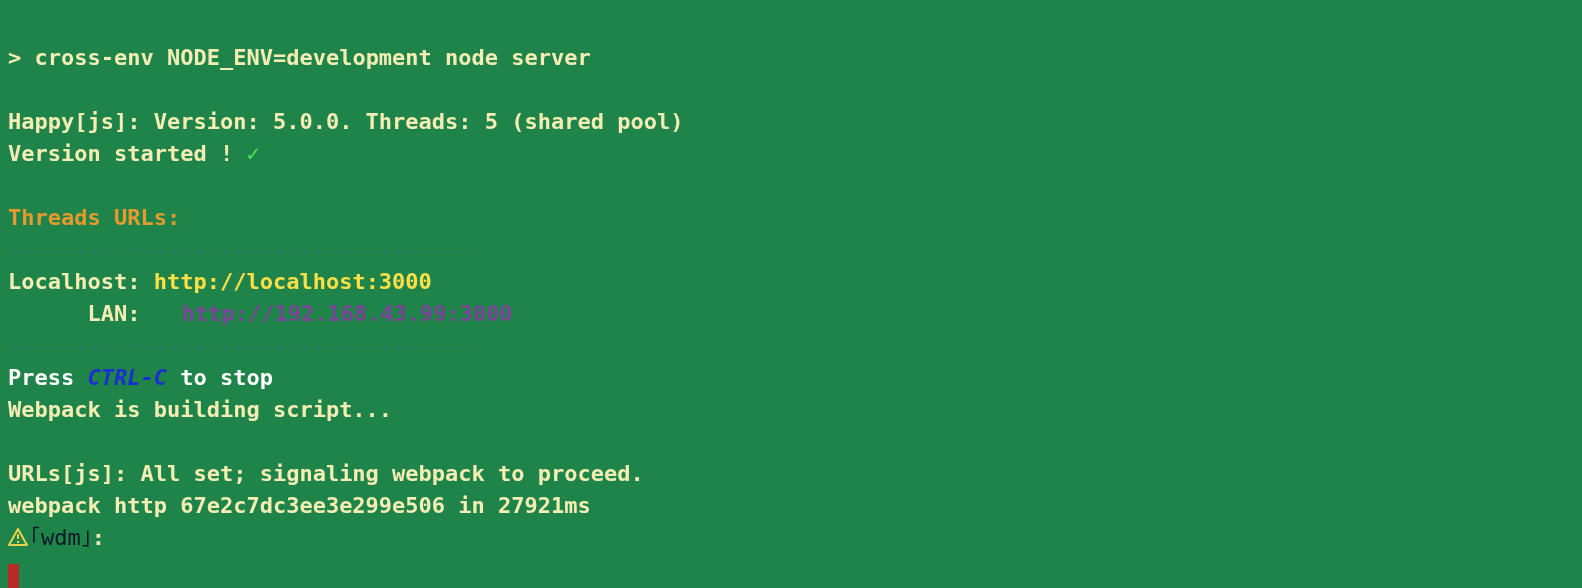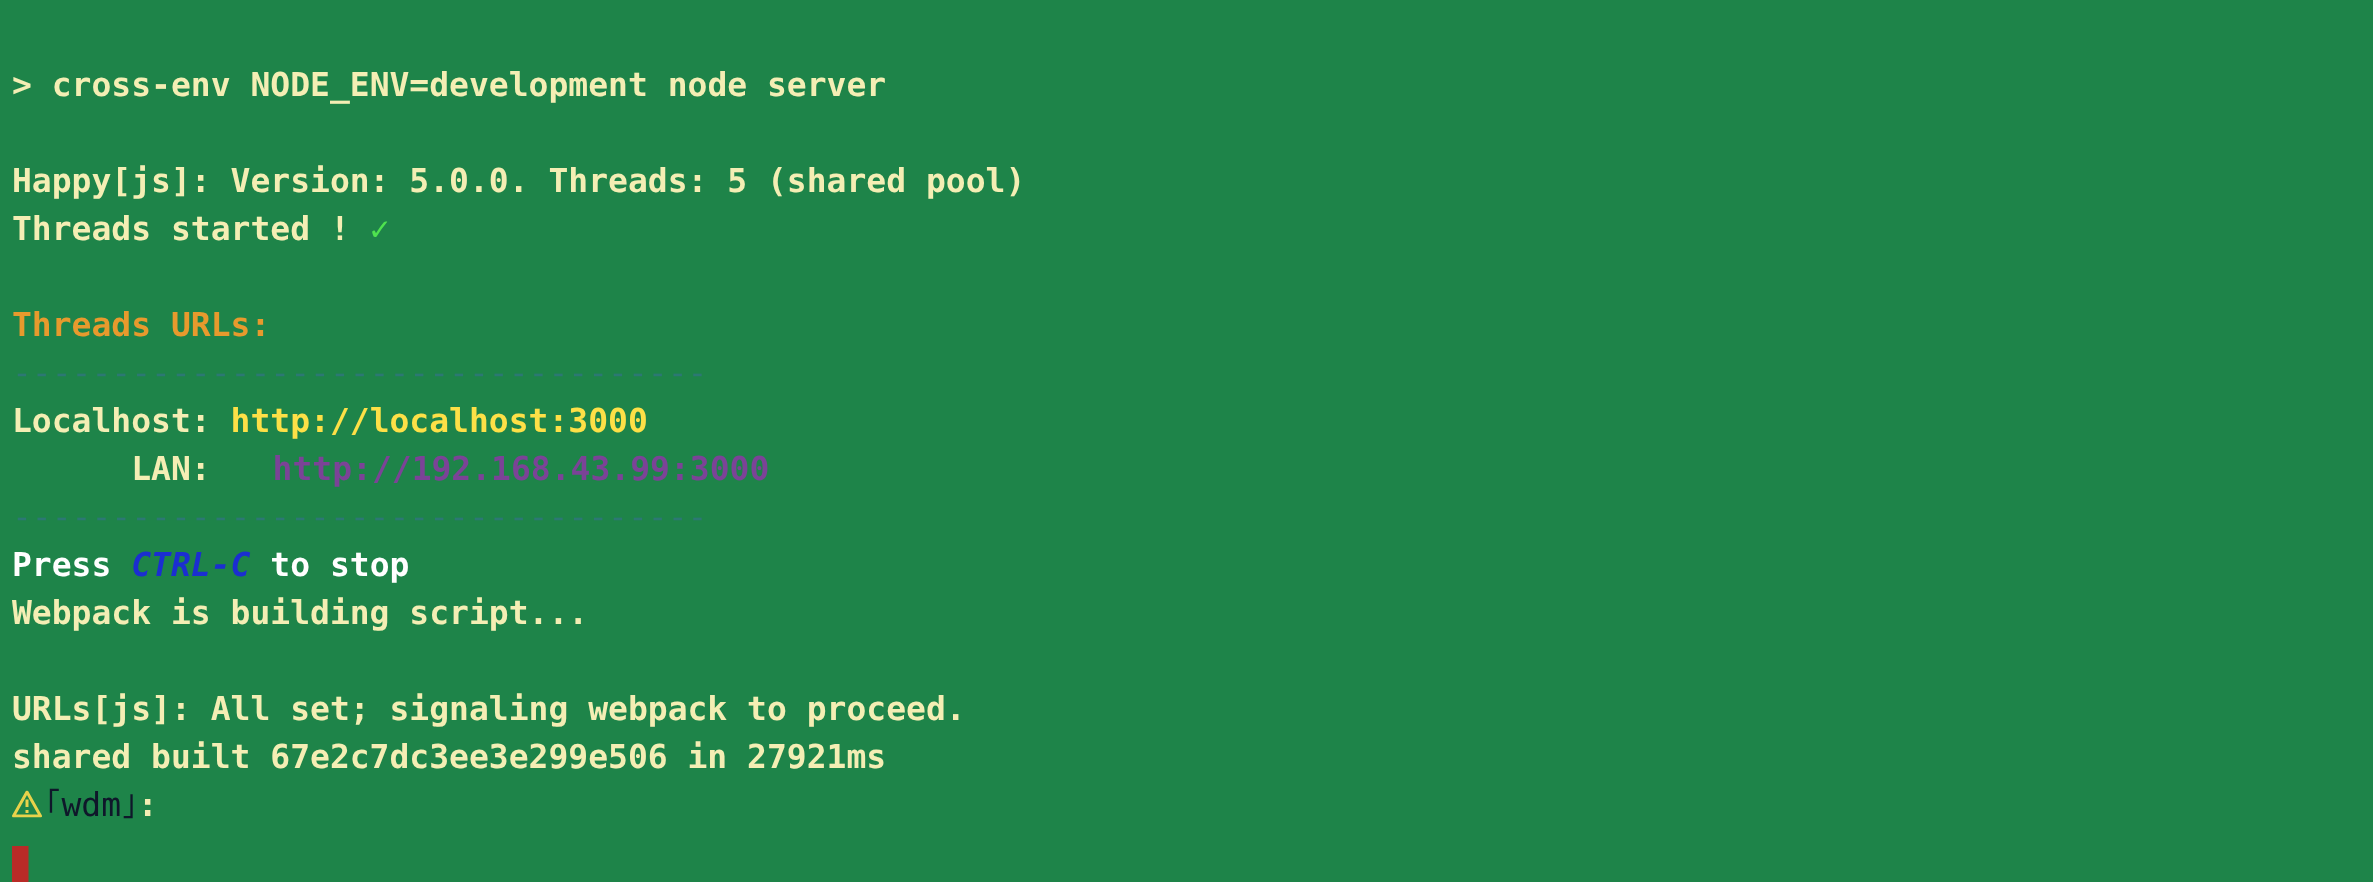--- a/index.html
+++ b/index.html
@@ -47,31 +47,31 @@
     top: 4px;
   }
 </style>
 </head>
 <body>
 
 <div class="terminal">
 <span class="cream bold">&gt; </span><span class="cream bold">cross-env NODE_ENV=development node server</span>
 <span class="cream"></span>
 <span class="cream bold">Happy[js]: Version: 5.0.0. Threads: 5 (shared pool)</span>
-<span class="cream bold">Threads started ! </span><span class="green">✓</span>
+<span class="cream bold">Version started ! </span><span class="green">✓</span>
 <span class="cream"></span>
 <span class="orange">Threads URLs:</span>
 <span class="teal">-----------------------------------</span>
 <span class="cream bold">Localhost: </span><span class="magenta bold">http://localhost:3000</span>
 <span class="cream bold">      LAN: </span><span class="purple bold">http://192.168.43.99:3000</span>
 <span class="teal">-----------------------------------</span>
 <span class="blue bold">Press </span><span class="blue-i bold">CTRL-C</span><span class="blue bold"> to stop</span>
 <span class="cream bold">Webpack is building script...</span>
 <span class="cream"></span>
 <span class="cream bold">URLs[js]: All set; signaling webpack to proceed.</span>
-<span class="cream bold">shared built 67e2c7dc3ee3e299e506 in 27921ms</span>
+<span class="cream bold">webpack http 67e2c7dc3ee3e299e506 in 27921ms</span>
 <span class="warn-icon"><svg width="20" height="18" viewBox="0 0 20 18">
         <polygon points="10,1 19,17 1,17" fill="none" stroke="#e8d24b" stroke-width="2" stroke-linejoin="round"></polygon>
         <rect x="9" y="6" width="2" height="5" fill="#e8d24b"></rect>
         <rect x="9" y="13" width="2" height="2" fill="#e8d24b"></rect>
       </svg></span><span class="dimcream">｢wdm｣</span><span class="cream bold">: </span>
 <span class="cursor"></span>
 </div>
 
 </body></html>

